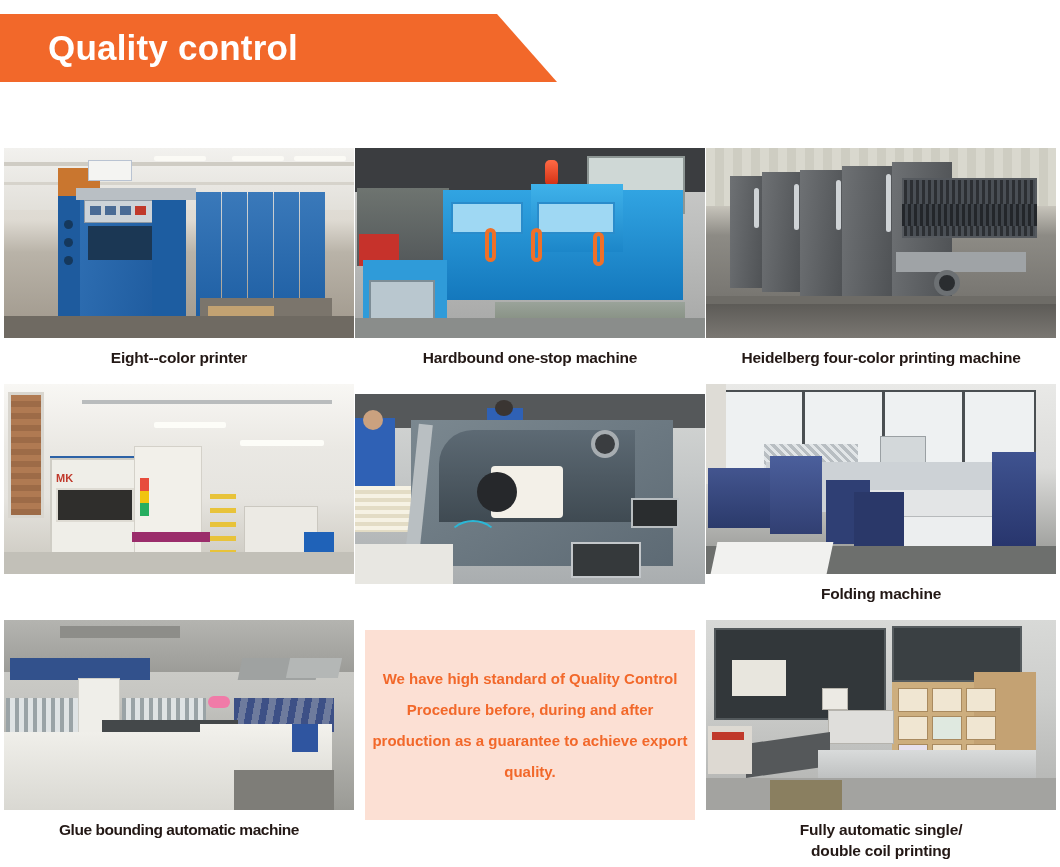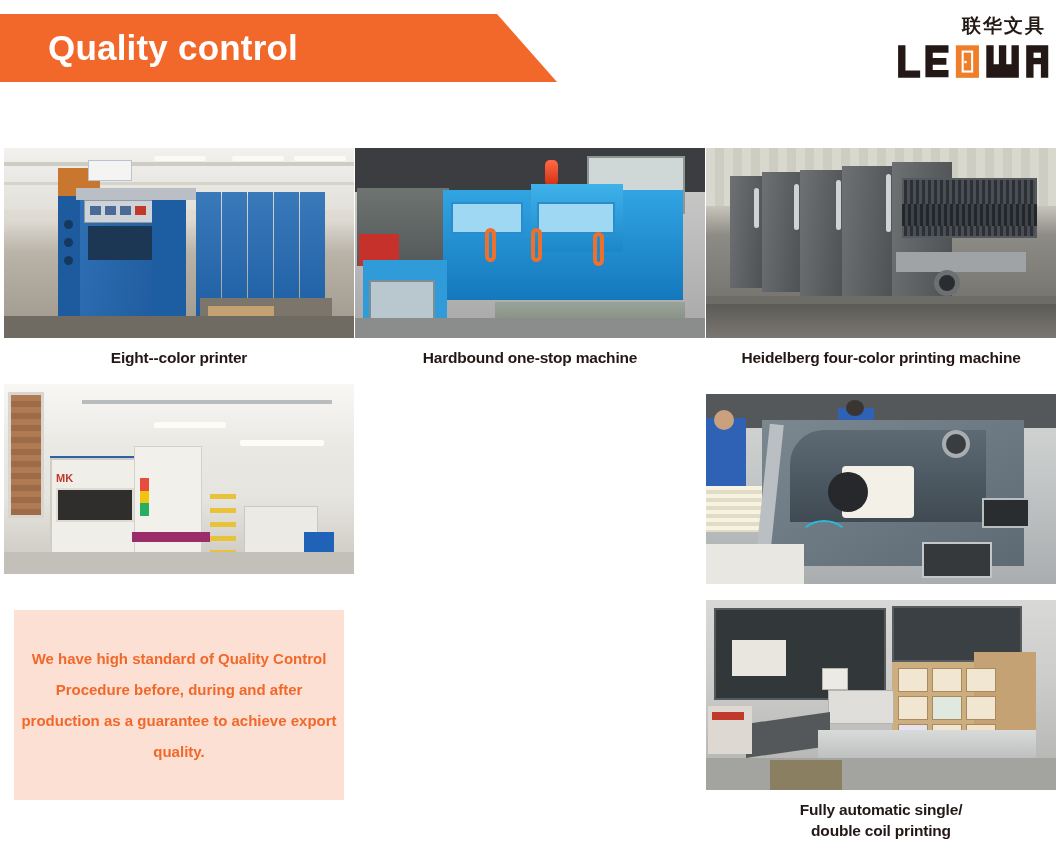--- a/index.html
+++ b/index.html
@@ -272,39 +272,20 @@
   .p8 .box { left:64px; top:160px; width:72px; height:30px; background:#8a7f60; }
 </style>
 </head>
 <body>
 
 <div class="header">
 
   <div class="banner"></div>
   <div class="banner-title">Quality control</div>
 
-  <div class="logo">
-    <div class="logo-cn">联华文具</div>
-    <svg class="logo-wordmark" viewBox="0 0 152 40">
-
-      <path d="M2 6 h7 v24 h14 v7 H2 Z" fill="#231815"></path>
-
-      <path d="M28 6 h22 v7 H35 v5 h13 v6.5 H35 v5 h15 v7 H28 Z" fill="#231815"></path>
-
-      <path d="M57 6 h22 v31 h-22 Z" fill="#ef7e2a"></path>
-      <path d="M62.5 11 h11 v21 h-11 Z" fill="#ffffff"></path>
-      <path d="M64.5 13 h7 v17 h-7 Z" fill="#ef7e2a"></path>
-      <circle cx="66.2" cy="22" r="1.3" fill="#ffffff"></circle>
-
-      <path d="M86 6 h7 v18 h5 V6 h7 v18 h5 V6 h7 v31 H86 Z" fill="#231815"></path>
-
-      <path d="M124 6 h21 v31 h-7 V24 h-7 v13 h-7 Z" fill="#231815"></path>
-      <path d="M131 13 h7 v5 h-7 Z" fill="#ffffff"></path>
-    </svg>
-  </div>
 </div>
 
 <div class="grid">
 
   <div class="row">
 
     <div class="cell">
       <div class="photo p1">
         <div class="ph ceil"></div>
           <div class="ph beam"></div>
@@ -433,24 +414,66 @@
         <div class="ph disc"></div>
         <div class="ph disc2"></div>
         <div class="ph arm"></div>
         <div class="ph cyan"></div>
         <div class="ph scr"></div>
         <div class="ph scr2"></div>
         <div class="ph base"></div>
       </div>
     </div>
 
+    <div class="cell">
+      <div class="photo p6">
+        <div class="ph wins"></div>
+        <div class="ph mul" style="left:96px"></div>
+        <div class="ph mul" style="left:176px"></div>
+        <div class="ph mul" style="left:256px"></div>
+        <div class="ph wall"></div>
+        <div class="ph box"></div>
+        <div class="ph mesh"></div>
+        <div class="ph mid"></div>
+        <div class="ph feed"></div>
+        <div class="ph low"></div>
+        <div class="ph blu1"></div>
+          <div class="ph blu2"></div>
+          <div class="ph blu3"></div>
+        <div class="ph blu5"></div>
+          <div class="ph blu4"></div>
+        <div class="ph flr"></div>
+        <div class="ph stack"></div>
+      </div>
+      <div class="caption">Folding machine</div>
+    </div>
   </div>
 
   <div class="row" style="margin-top:16px">
 
+    <div class="cell">
+      <div class="photo p7">
+        <div class="ph ceil"></div>
+        <div class="ph duct"></div>
+        <div class="ph hood"></div>
+          <div class="ph hood2"></div>
+        <div class="ph bluebar"></div>
+        <div class="ph line"></div>
+        <div class="ph pink"></div>
+        <div class="ph comb" style="left:2px;width:92px"></div>
+        <div class="ph comb" style="left:118px;width:84px"></div>
+        <div class="ph cab"></div>
+        <div class="ph belt"></div>
+        <div class="ph white2"></div>
+        <div class="ph white"></div>
+        <div class="ph bin"></div>
+        <div class="ph flr"></div>
+      </div>
+      <div class="caption tight">Glue bounding automatic machine</div>
+    </div>
 
     <div class="cell mid">
       <div class="note">
         <p>We have high standard of Quality Control Procedure before, during and after production as a guarantee to achieve export quality.</p>
       </div>
     </div>
 
     <div class="cell">
       <div class="photo p8">
         <div class="ph glass"></div>

